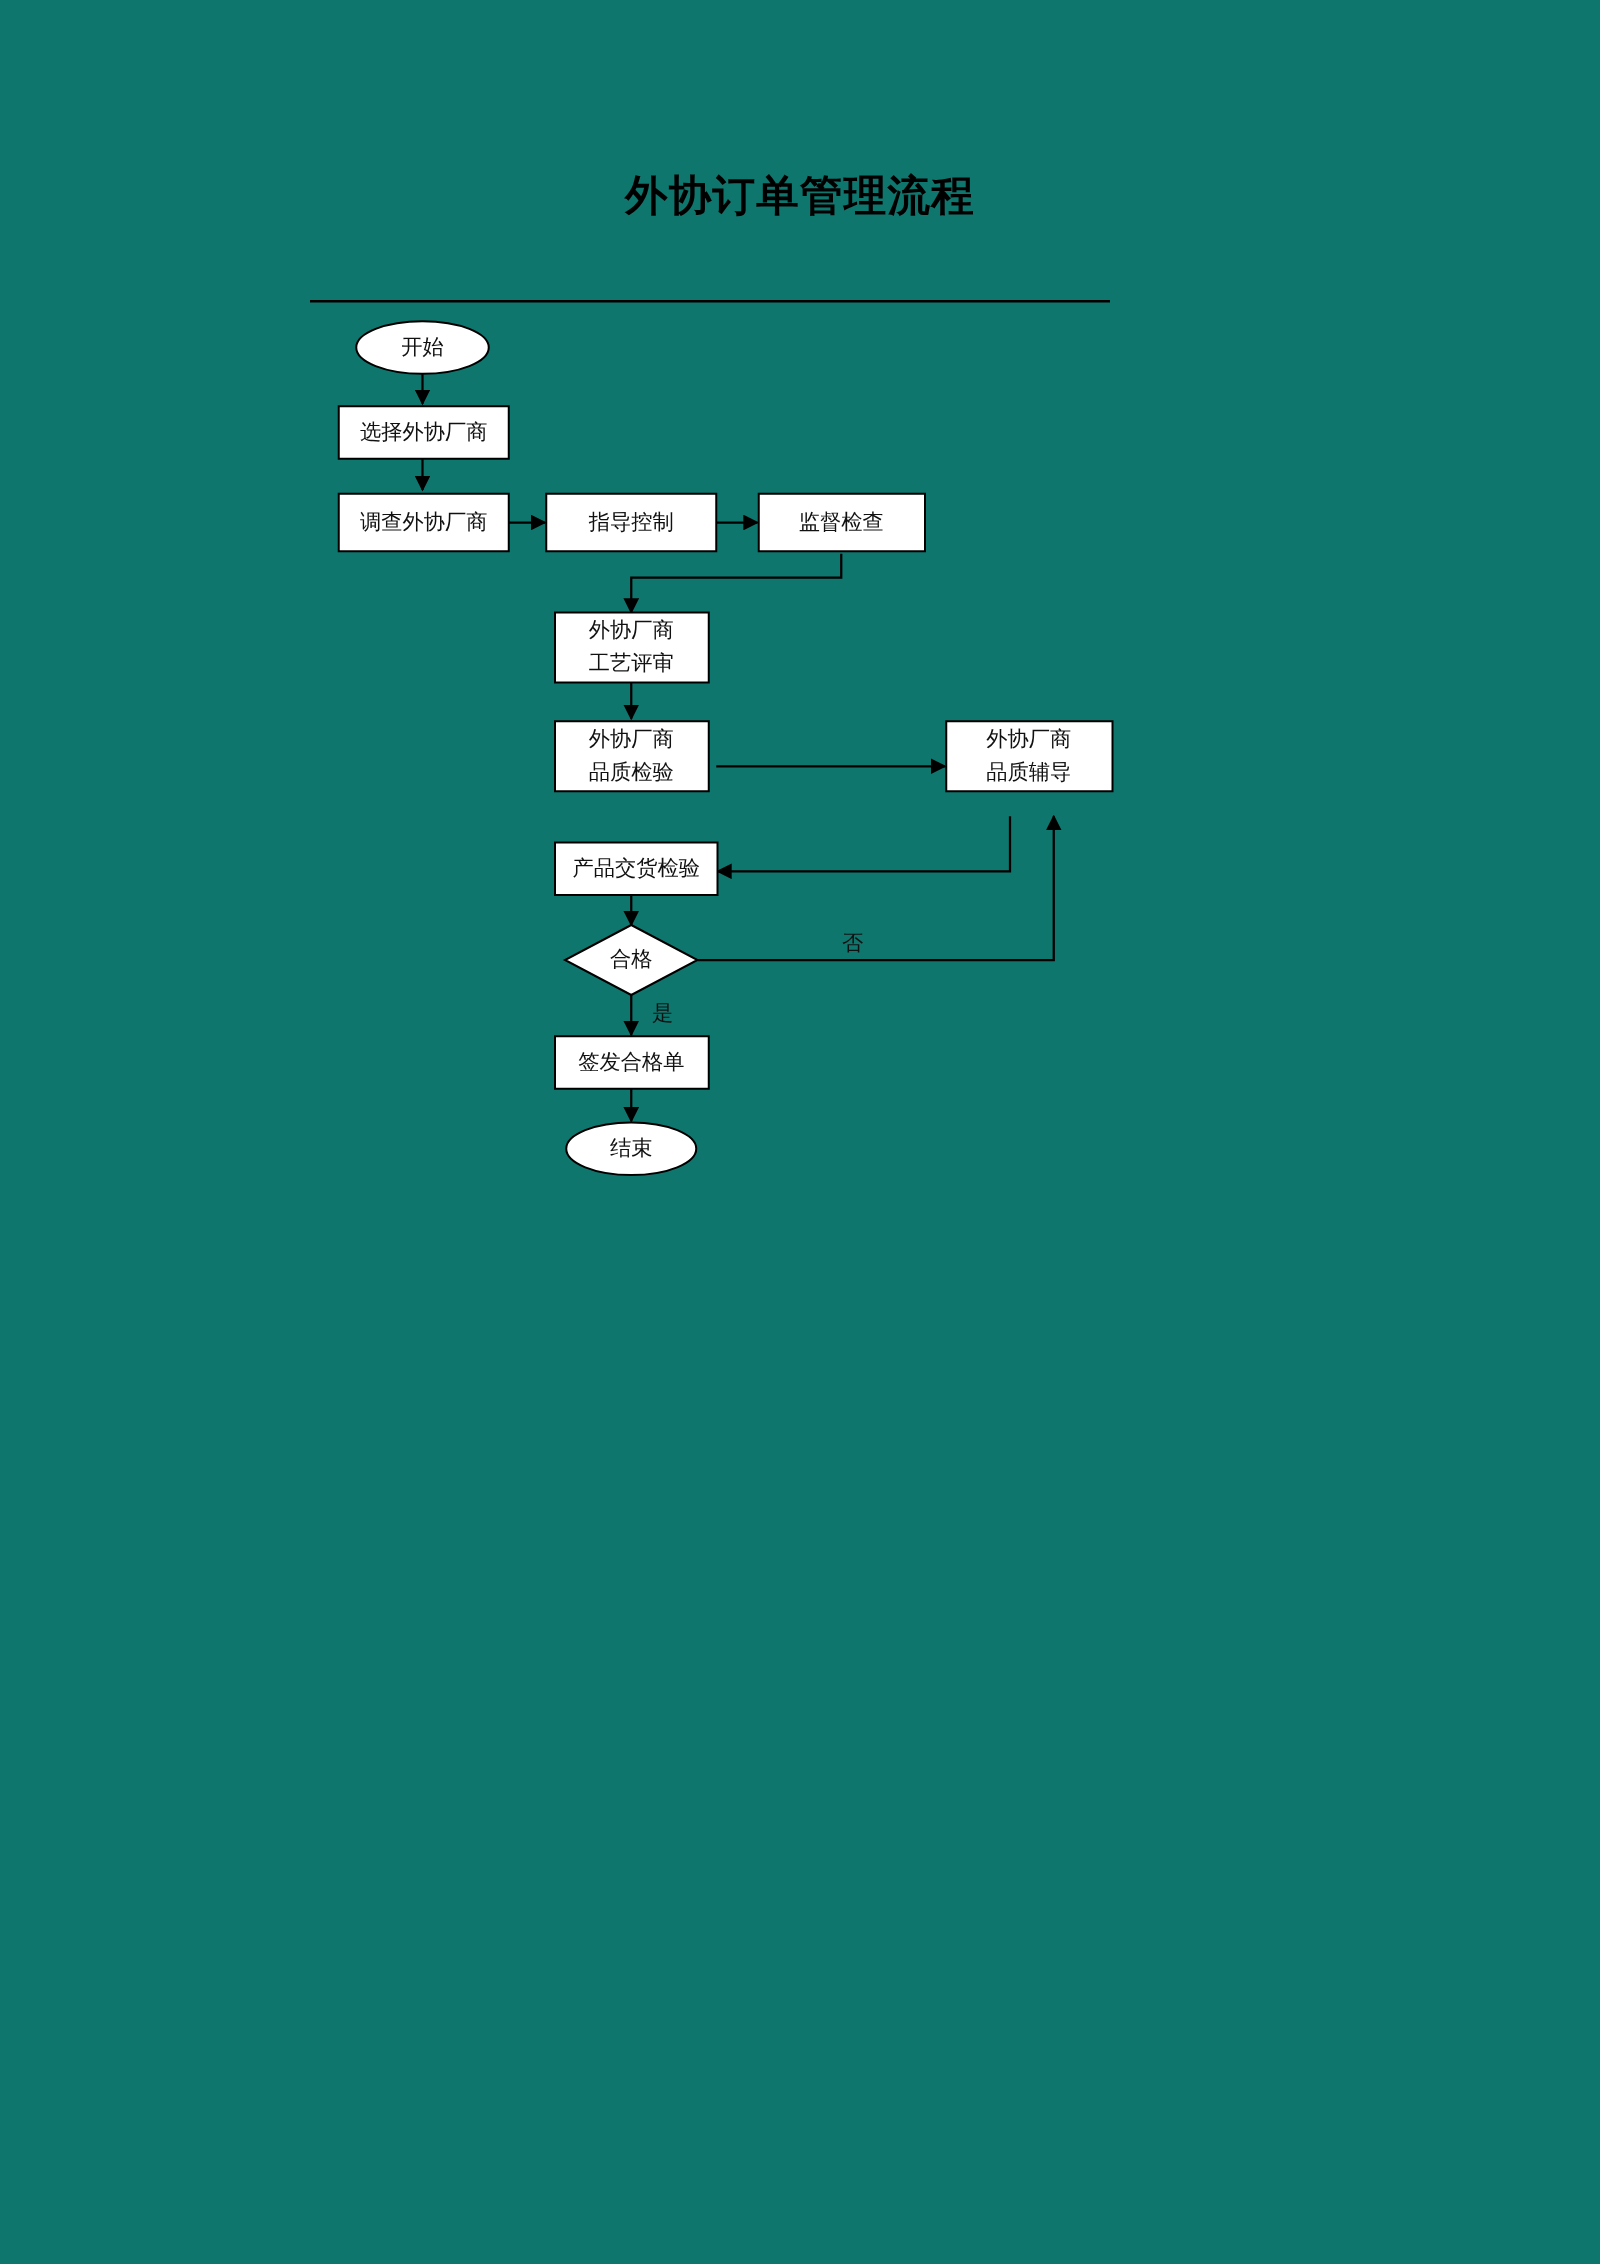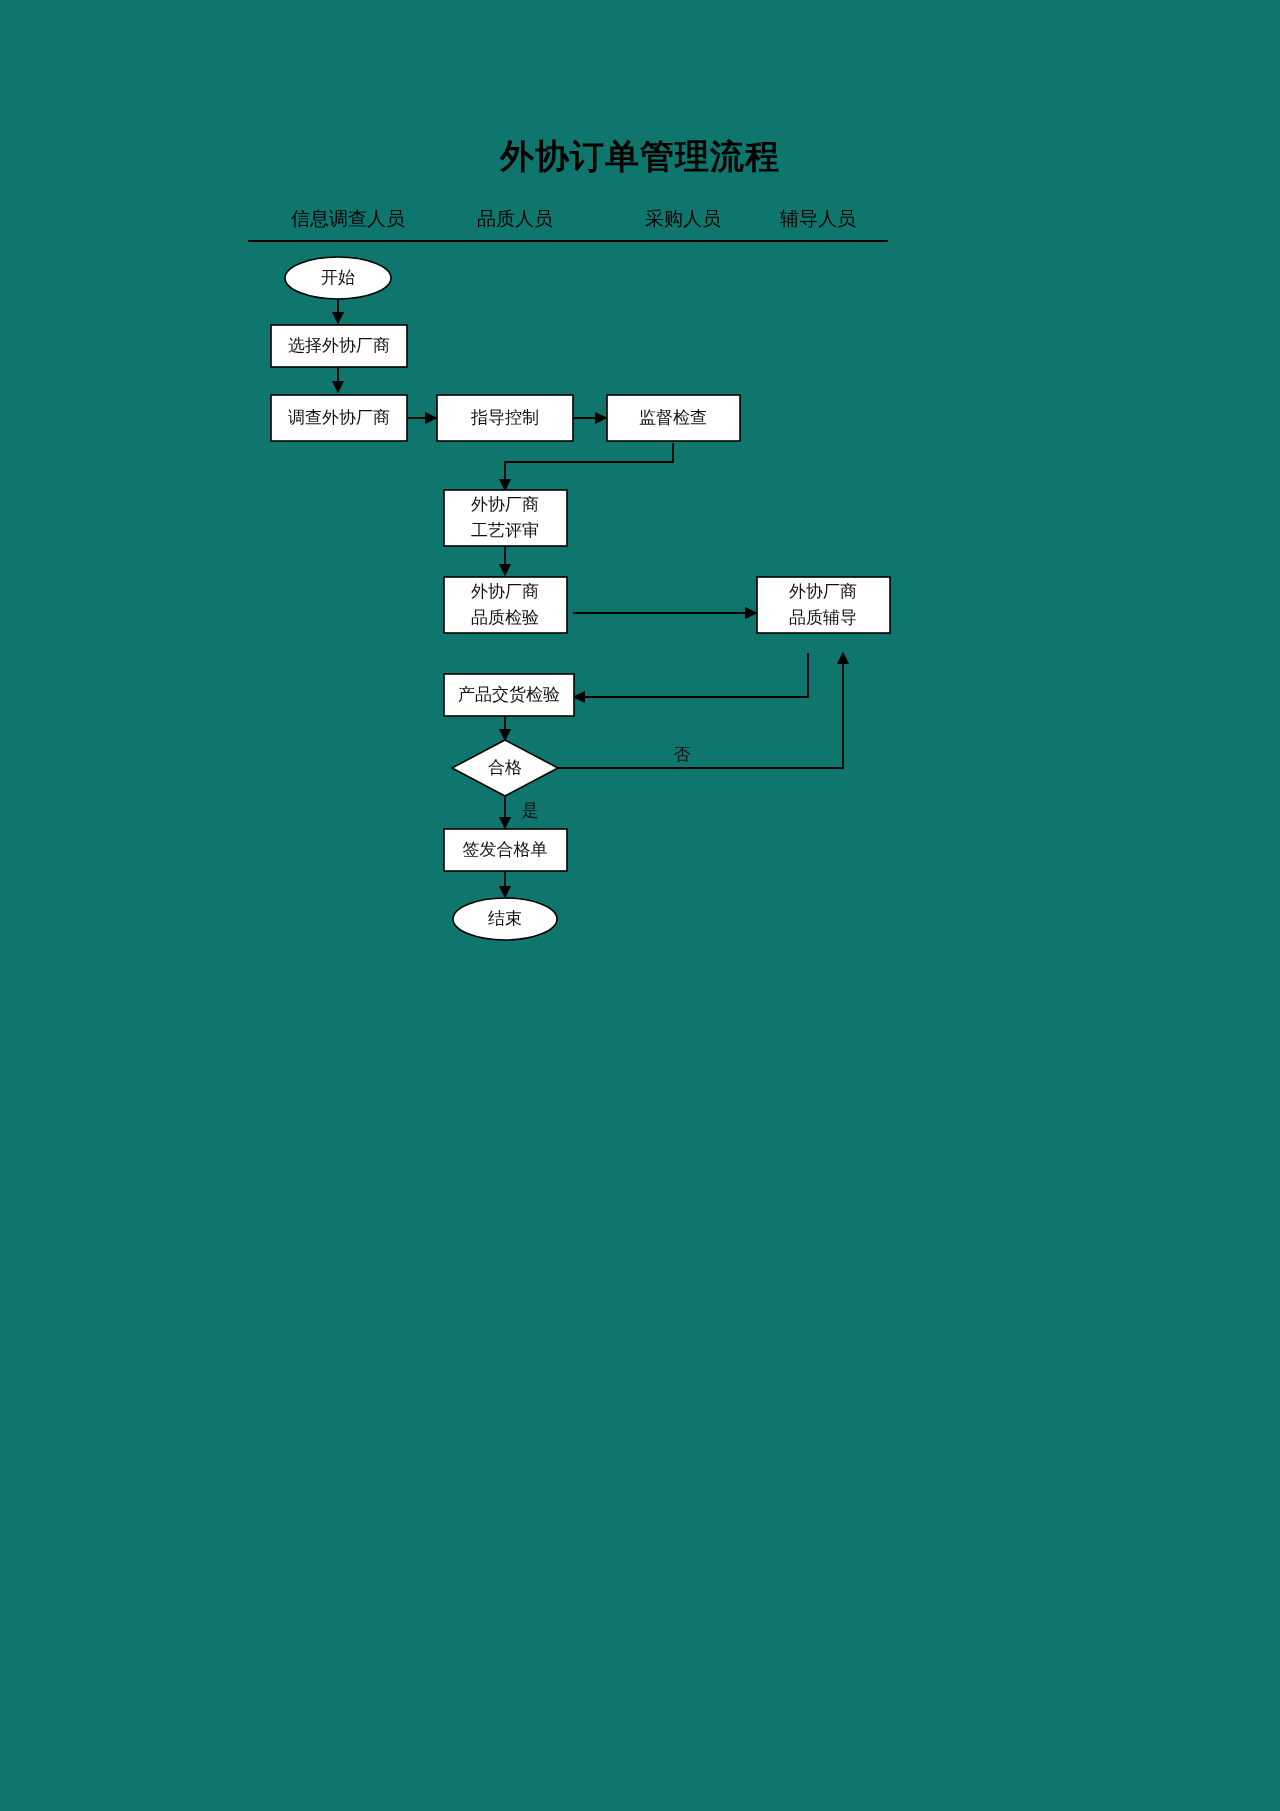--- a/index.html
+++ b/index.html
@@ -96,26 +96,20 @@
     text-anchor: middle;
   }
 </style>
 </head>
 <body>
 
 <div class="page">
 
   <div class="doc-title">外协订单管理流程</div>
 
-  <div class="lane-headers">
-    <div class="lane-header" style="left:18px;width:160px;">信息调查人员</div>
-    <div class="lane-header" style="left:205px;width:120px;">品质人员</div>
-    <div class="lane-header" style="left:373px;width:120px;">采购人员</div>
-    <div class="lane-header" style="left:508px;width:120px;">辅导人员</div>
-  </div>
 
   <div class="lane-rule"></div>
 
   <svg class="flow-svg" viewBox="0 0 1280 720">
     <defs>
       <marker id="arrow" viewBox="0 0 10 10" refX="9" refY="5" markerWidth="7" markerHeight="7" orient="auto-start-reverse">
         <path d="M 0 0 L 10 5 L 0 10 z" fill="#000000"></path>
       </marker>
     </defs>
 

